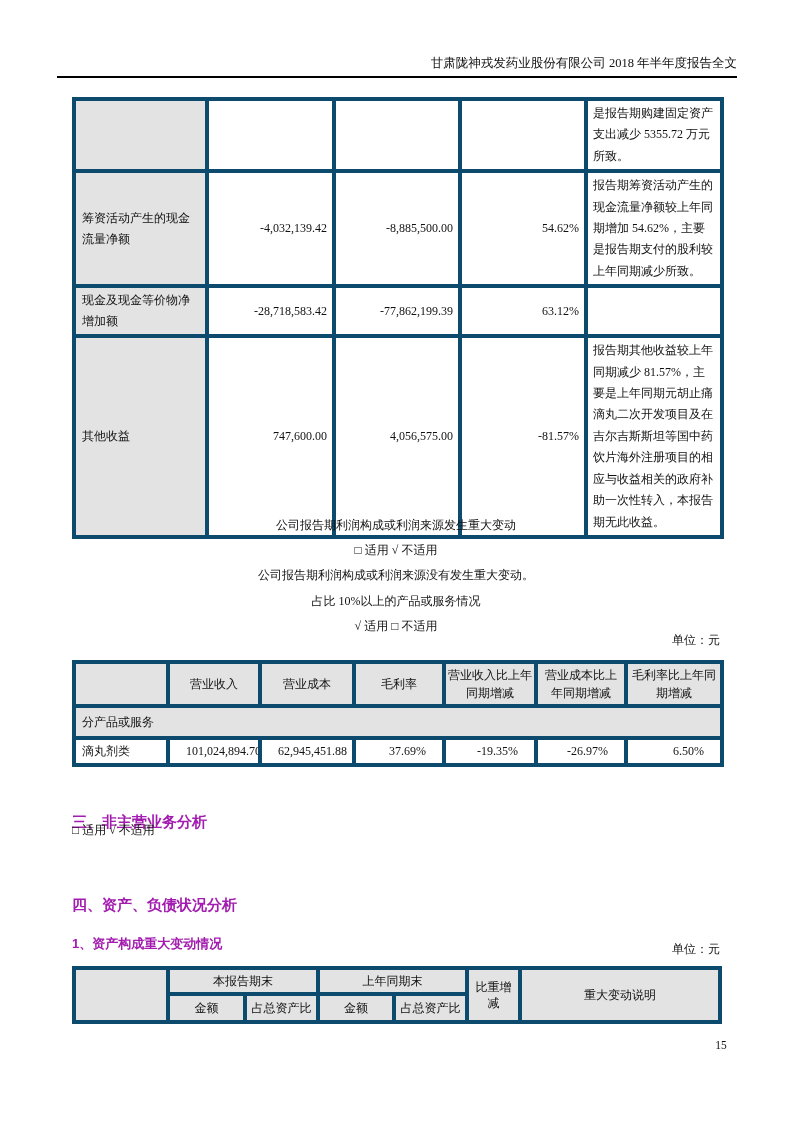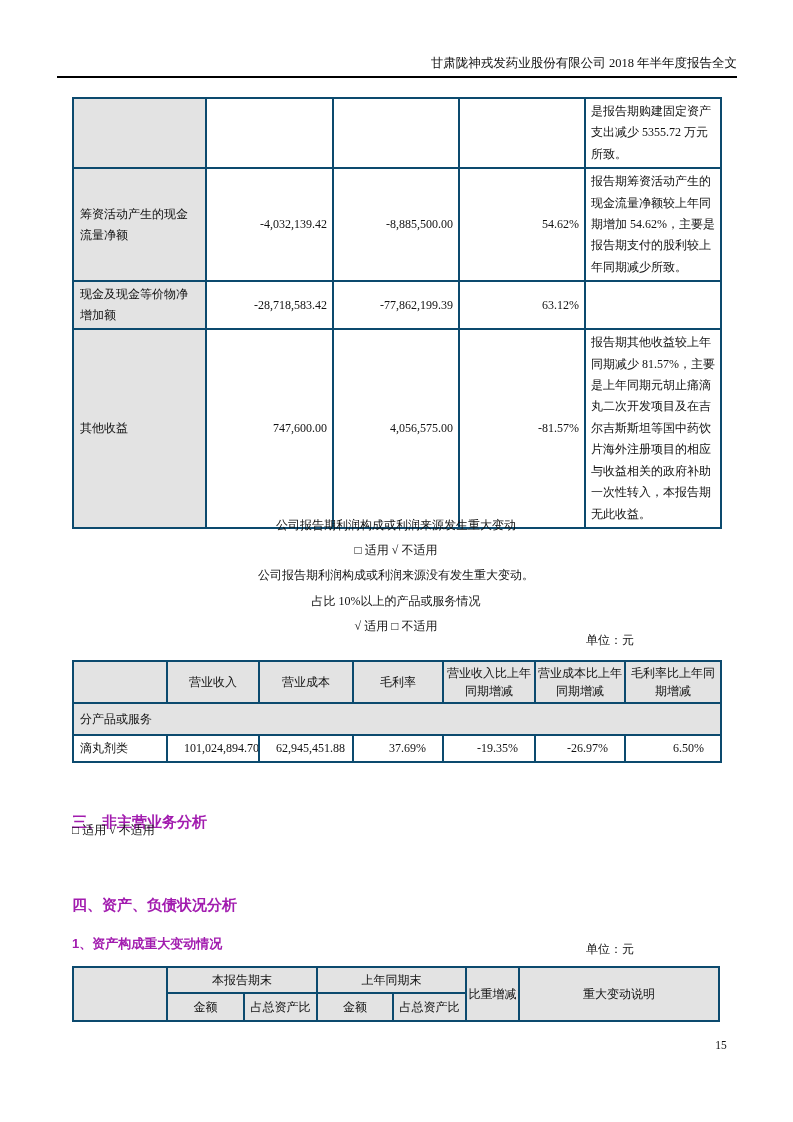--- a/index.html
+++ b/index.html
@@ -13,39 +13,39 @@
     outline:1px solid #dddddd;
     overflow:hidden;
   }
   .page-header {
     position:absolute; left:57px; top:55px; width:680px;
     text-align:right; font-size:12.5px; line-height:16px;
     padding-bottom:5px;
     border-bottom:2px solid #000;
   }
   table { border-collapse:collapse; table-layout:fixed; position:absolute; }
-  td { border:2px solid #0c4a6e; font-size:12px; overflow:hidden; vertical-align:middle; }
+  td { border:4px solid #0c4a6e; font-size:12px; overflow:hidden; vertical-align:middle; }
 
   
   .tbl1 { left:72px; top:97px; width:648px; }
   .tbl1 .r1 { height:66px; }
   .tbl1 .r2 { height:110px; }
   .tbl1 .r3 { height:47px; }
   .tbl1 .r4 { height:192px; }
   .tbl1 .lbl { background:#e3e3e3; padding:2px 6px; line-height:21px; text-align:left; }
   .tbl1 .num { text-align:right; padding:2px 5px; }
   .tbl1 .rem { padding:2px 5px; line-height:21.4px; text-align:left; }
 
   
   .para-block {
     position:absolute; left:72px; top:513px; width:648px;
     font-size:12px; line-height:25.2px; text-align:center;
   }
   .unit-label {
-    position:absolute; width:220px; text-align:center;
+    position:absolute; width:220px; text-align:right;
     font-size:12px; line-height:14px;
   }
   .unit-1 { left:500px; top:633px; }
   .unit-2 { left:500px; top:942px; }
 
   
   .tbl2 { left:72px; top:660px; width:648px; }
   .tbl2 .hdr { height:42px; }
   .tbl2 .hd  { background:#e3e3e3; text-align:center; line-height:18px; padding:2px 2px; }
   .tbl2 .grp-row { height:32px;padding-left:36px; }

